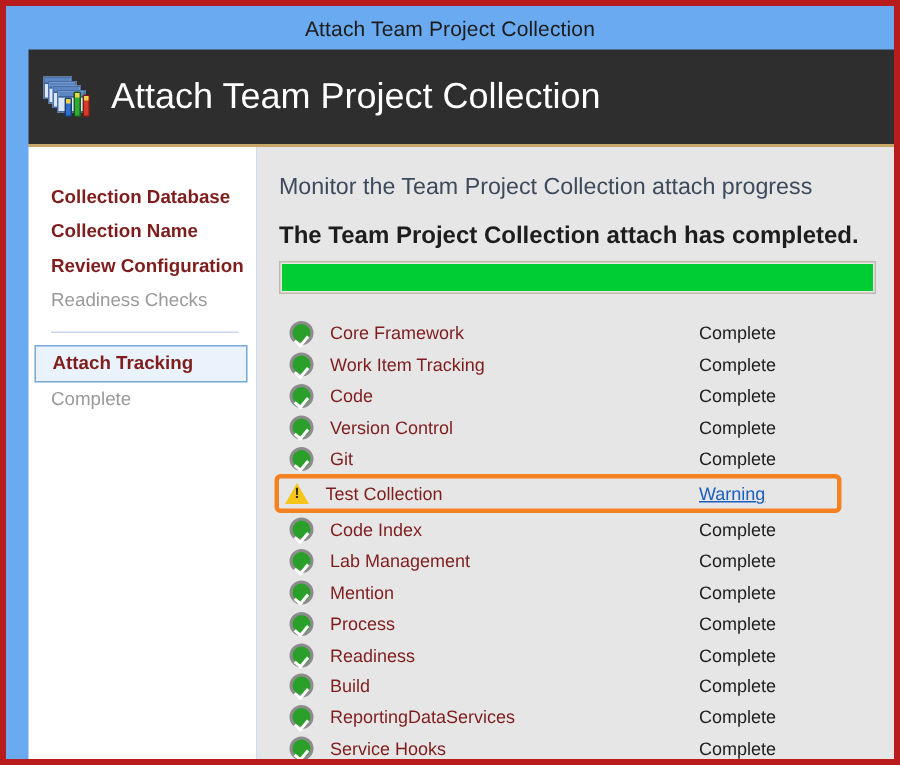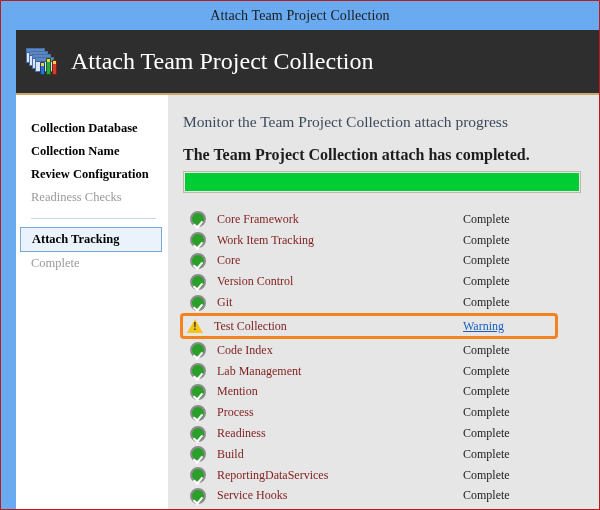--- a/index.html
+++ b/index.html
@@ -14,23 +14,22 @@
     overflow: hidden;
   }
 
   
   .window {
     position: relative;
     width: 600px;
     height: 510px;
     box-sizing: border-box;
     background: #6aaaf0;
-    border: 1px solid #b91c1c;
+    border: 4px solid #b91c1c;
     overflow: hidden;
-    font-family: Liberation Serif, serif;
   }
 
   
   .titlebar {
     height: 29px;
     display: flex;
     align-items: center;
     justify-content: center;
     background: #6aaaf0;
     color: #1b1b1b;
@@ -126,21 +125,21 @@
   
   .sidebar {
     width: 152px;
     flex: 0 0 152px;
     background: #ffffff;
     padding-top: 22px;
     box-sizing: border-box;
   }
   .nav-item {
     font-size: 12.5px;
-    color: #000000;
+    color: #7f1d1d;
     padding: 4px 0 4px 15px;
     line-height: 15px;
     white-space: nowrap;
   }
   .nav-item.bold   { font-weight: bold; }
   .nav-item.dim    { color: #9a9a9a; }
   .nav-divider {
     height: 1px;
     background: #c5d8ef;
     margin: 9px 12px 8px 15px;
@@ -345,21 +344,21 @@
             <div class="task-icon">
               <div class="ico-ok"></div>
             </div>
             <div class="task-name">Work Item Tracking</div>
             <div class="task-status">Complete</div>
           </div>
           <div class="task-row">
             <div class="task-icon">
               <div class="ico-ok"></div>
             </div>
-            <div class="task-name">Core</div>
+            <div class="task-name">Code</div>
             <div class="task-status">Complete</div>
           </div>
           <div class="task-row">
             <div class="task-icon">
               <div class="ico-ok"></div>
             </div>
             <div class="task-name">Version Control</div>
             <div class="task-status">Complete</div>
           </div>
           <div class="task-row">

